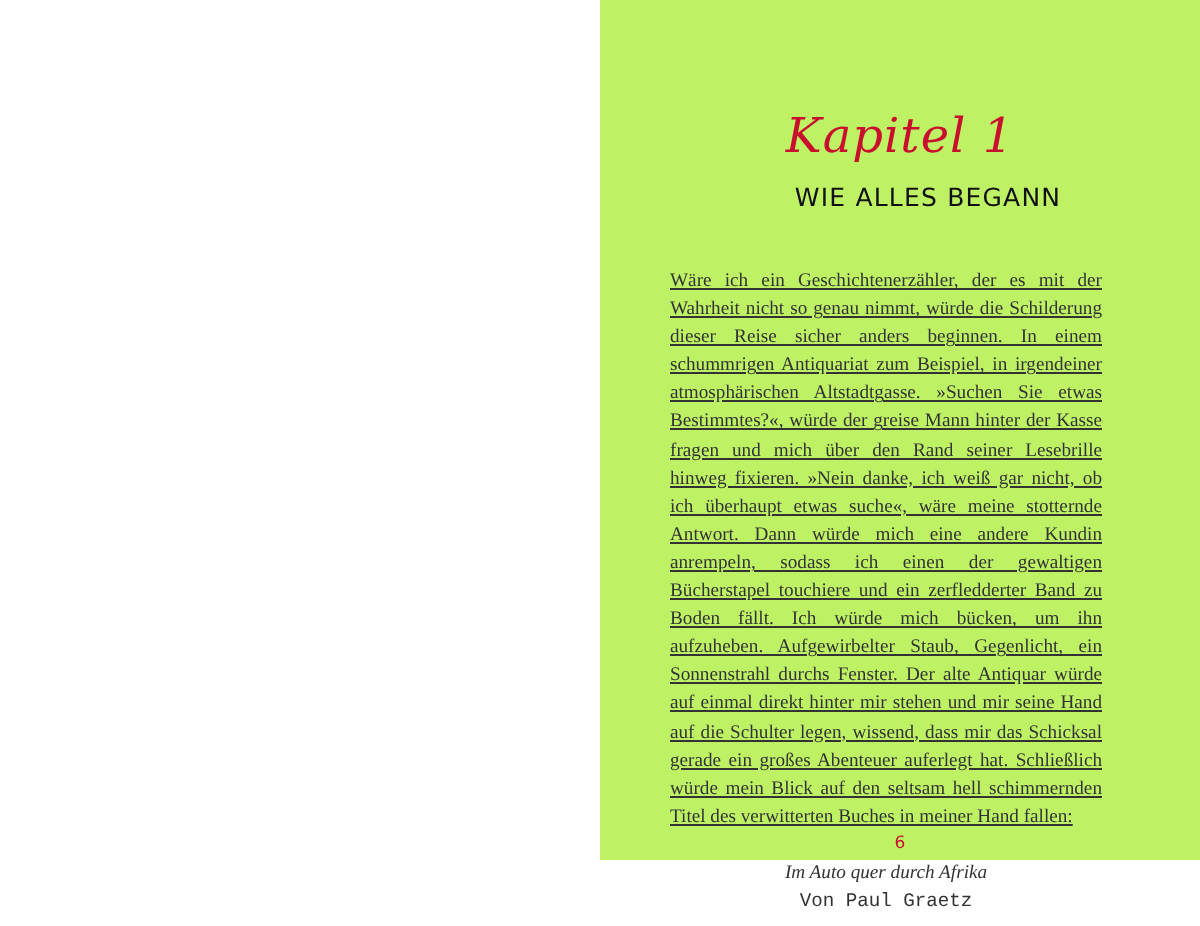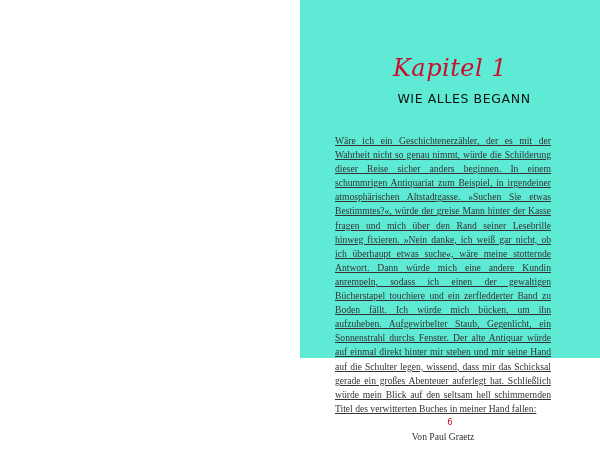--- a/index.html
+++ b/index.html
@@ -1,55 +1,56 @@
 <!DOCTYPE html>
 <html><head>
 <meta charset="utf-8">
 <style>
   html, body { margin:0; padding:0; }
   body { width:600px; height:463px; background:#ffffff; position:relative; overflow:hidden; }
   .spread { position:absolute; left:0; top:0; width:600px; height:463px; }
   .left-page { position:absolute; left:0; top:0; width:300px; height:463px; background:#ffffff; }
-  .right-page { position:absolute; left:300px; top:0; width:300px; height:358px; background:#5eead4; }
+  .right-page { position:absolute; left:300px; top:0; width:300px; height:430px; background:#bef264; }
   .chapter-script {
     position:absolute; left:0; width:300px; top:54px; text-align:center;
     font-family:"DejaVu Serif", serif; font-style:italic; font-size:24px; color:#c8102e;
     letter-spacing:0.5px;
   }
   .chapter-title {
     position:absolute; left:14px; width:300px; top:91px; text-align:center;
     font-family:"DejaVu Sans", sans-serif; font-size:12.5px; color:#111; letter-spacing:0.6px;
   }
   .body-text {
     position:absolute; left:35px; width:216px; top:134px;
     font-family:"Liberation Serif", serif; font-size:9.6px; line-height:14.1px; color:#333;
     text-align:justify;
   }
   .body-text p { margin:0;text-decoration:underline; }
   .quote { text-align:center; margin:14px 0 13px 0; }
   .quote .q-title { font-style:italic; display:block; }
-  .quote .q-author { display:block; }
+  .quote .q-author { display:block;font-family:Liberation Mono, monospace; }
   .page-number {
     position:absolute; left:0; width:300px; top:417px; text-align:center;
     font-family:"DejaVu Sans", sans-serif; font-size:8.5px; color:#c8102e;
   }
 </style>
 </head>
 <body>
 
 <div class="spread">
   <div class="left-page"></div>
 
   <div class="right-page">
     <div class="chapter-script">Kapitel 1</div>
     <div class="chapter-title">WIE ALLES BEGANN</div>
 
     <div class="body-text">
       <p>Wäre ich ein Geschichtenerzähler, der es mit der Wahrheit nicht so genau nimmt, würde die Schilderung dieser Reise sicher anders beginnen. In einem schummrigen Antiquariat zum Beispiel, in irgendeiner atmosphärischen Altstadtgasse. »Suchen Sie etwas Bestimmtes?«, würde der greise Mann hinter der Kasse fragen und mich über den Rand seiner Lesebrille hinweg fixieren. »Nein danke, ich weiß gar nicht, ob ich überhaupt etwas suche«, wäre meine stotternde Antwort. Dann würde mich eine andere Kundin anrempeln, sodass ich einen der gewaltigen Bücherstapel touchiere und ein zerfledderter Band zu Boden fällt. Ich würde mich bücken, um ihn aufzuheben. Aufgewirbelter Staub, Gegenlicht, ein Sonnenstrahl durchs Fenster. Der alte Antiquar würde auf einmal direkt hinter mir stehen und mir seine Hand auf die Schulter legen, wissend, dass mir das Schicksal gerade ein großes Abenteuer auferlegt hat. Schließlich würde mein Blick auf den seltsam hell schimmernden Titel des verwitterten Buches in meiner Hand fallen:</p>
       <div class="quote">
+        <span class="q-title">Im Auto quer durch Afrika</span>
         <span class="q-author">Von Paul Graetz</span>
       </div>
 
     </div>
 
     <div class="page-number">6</div>
   </div>
 </div>
 
 </body></html>

